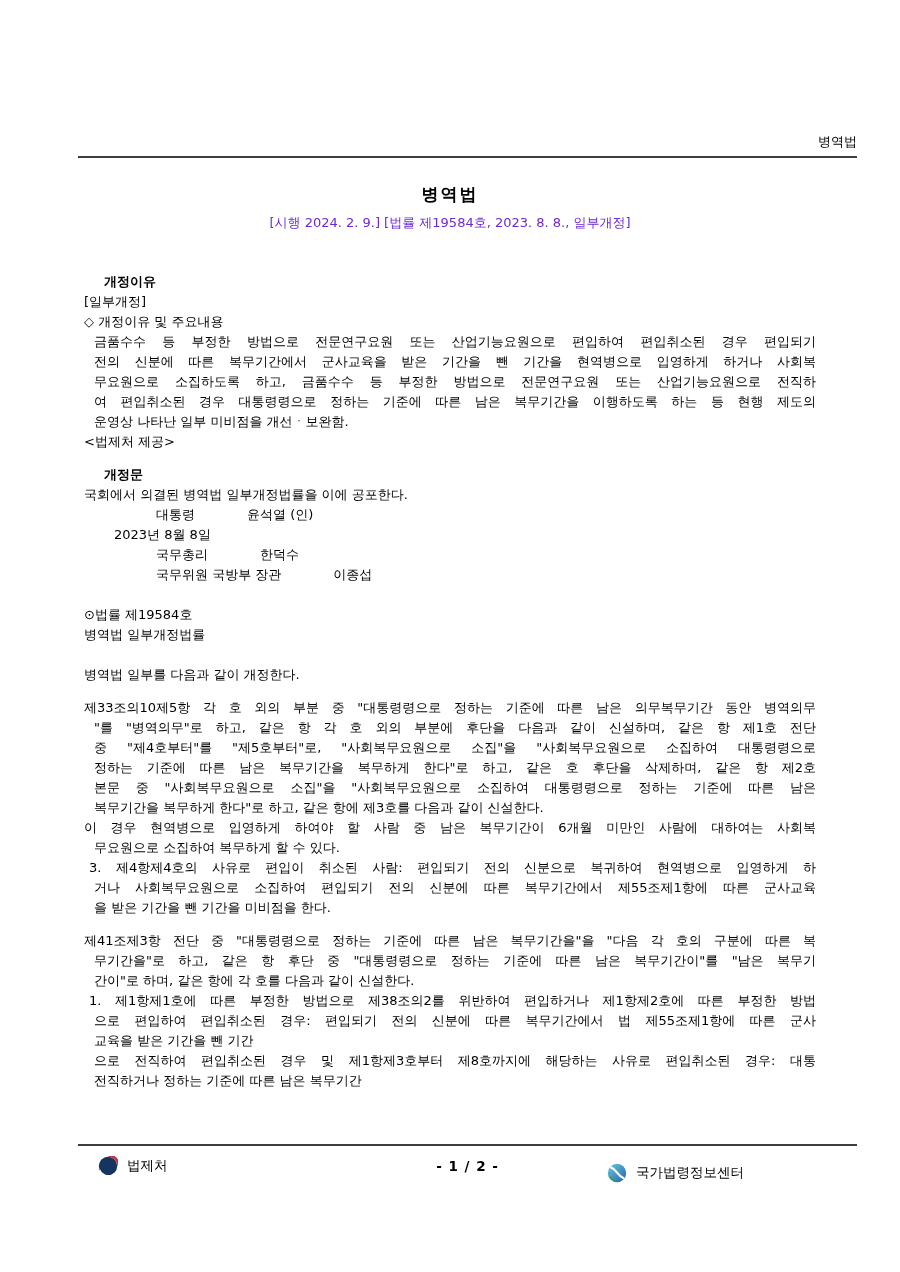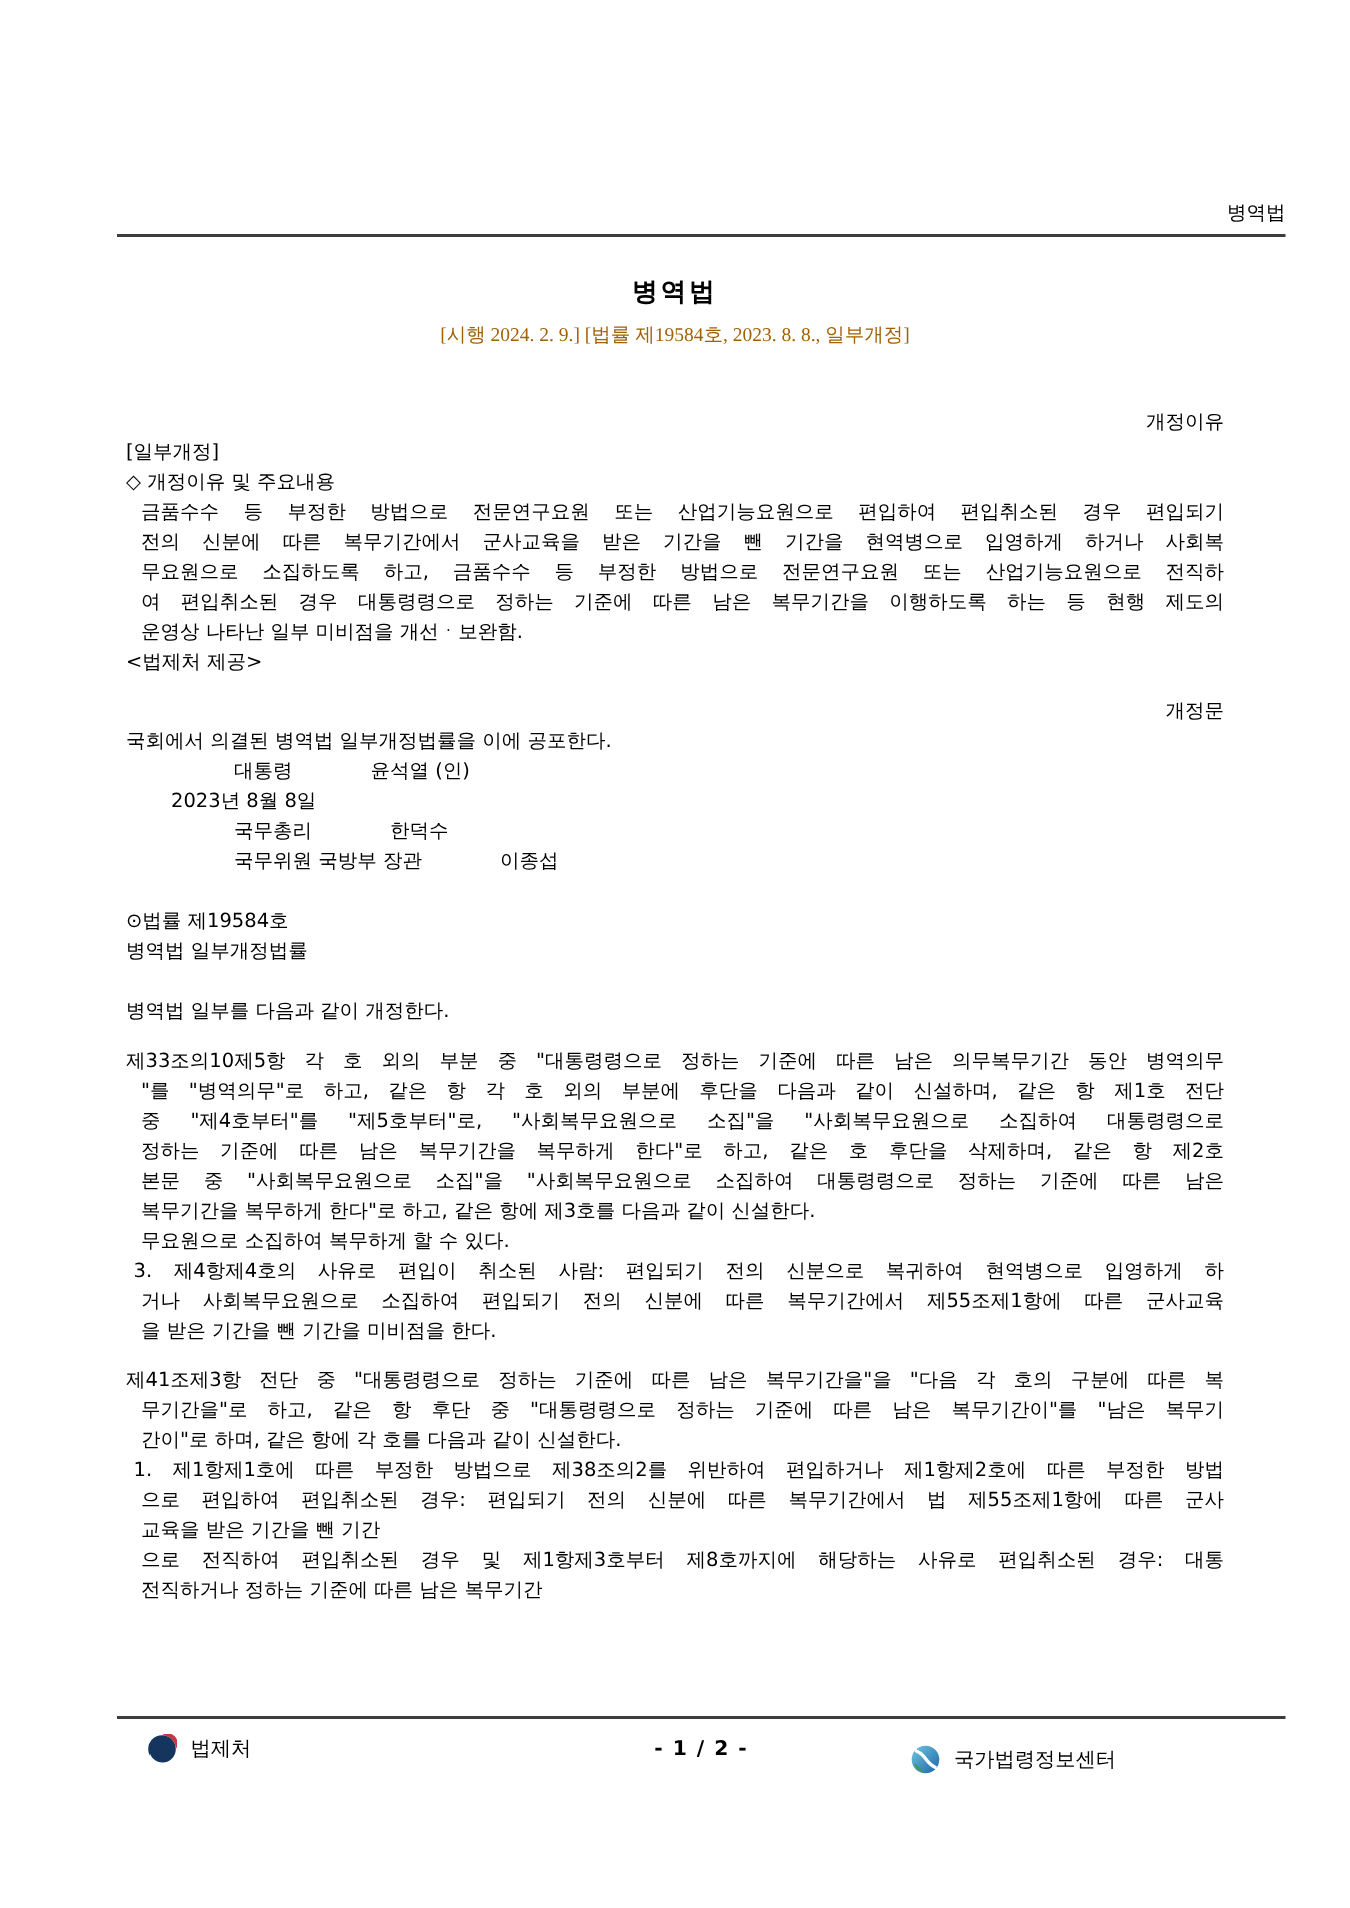--- a/index.html
+++ b/index.html
@@ -18,21 +18,21 @@
   .header-rule { top:156px; }
   .footer-rule { top:1144px; }
   .title-block { position:absolute; top:183px; left:0; width:900px; text-align:center; }
   .law-title   { font-size:17px; font-weight:bold; letter-spacing:2px; }
   .law-subtitle{ margin-top:8px; font-size:13px; color:#2b2ba8; }
   .doc-body {
     position:absolute; top:272px; left:84px; width:732px;
     font-size:13px; line-height:20px;
   }
   .line { min-height:20px; white-space:nowrap; overflow:hidden; }
-  .l-h    { font-weight:normal; padding-left:20px;text-align:right; }
+  .l-h    { font-weight:bold; padding-left:20px; }
   .l-p0   { padding-left:0; }
   .l-p1   { padding-left:10px; }
   .l-pi   { padding-left:5px; }
   .l-sig  { padding-left:72px; }
   .l-date { padding-left:30px; }
   .l-blank{ height:20px; min-height:20px; }
   .l-half { height:13px; min-height:13px; }
   .just   { text-align:justify; text-align-last:justify; }
   .footer {
     position:absolute; top:1149px; left:78px; width:779px;
@@ -44,21 +44,21 @@
   svg.logo { width:20px; height:20px; display:block; }
 </style>
 </head>
 <body>
 
 <div class="running-header">병역법</div>
 <div class="header-rule"></div>
 
 <div class="title-block">
   <div class="law-title">병역법</div>
-  <div class="law-subtitle" style="color: #a16207; font-family: Liberation Serif, serif;">[시행 2024. 2. 9.] [법률 제19584호, 2023. 8. 8., 일부개정]</div>
+  <div class="law-subtitle" style="color: #6d28d9;">[시행 2024. 2. 9.] [법률 제19584호, 2023. 8. 8., 일부개정]</div>
 </div>
 
 <div class="doc-body">
     <div class="line l-h">개정이유</div>
     <div class="line l-p0">[일부개정]</div>
     <div class="line l-p0">◇ 개정이유 및 주요내용</div>
     <div class="line l-p1 just">금품수수 등 부정한 방법으로 전문연구요원 또는 산업기능요원으로 편입하여 편입취소된 경우 편입되기</div>
     <div class="line l-p1 just">전의 신분에 따른 복무기간에서 군사교육을 받은 기간을 뺀 기간을 현역병으로 입영하게 하거나 사회복</div>
     <div class="line l-p1 just">무요원으로 소집하도록 하고, 금품수수 등 부정한 방법으로 전문연구요원 또는 산업기능요원으로 전직하</div>
     <div class="line l-p1 just">여 편입취소된 경우 대통령령으로 정하는 기준에 따른 남은 복무기간을 이행하도록 하는 등 현행 제도의</div>
@@ -76,20 +76,21 @@
     <div class="line l-p0">병역법 일부개정법률</div>
     <div class="line l-blank"></div>
     <div class="line l-p0">병역법 일부를 다음과 같이 개정한다.</div>
     <div class="line l-half"></div>
     <div class="line l-p0 just">제33조의10제5항 각 호 외의 부분 중 "대통령령으로 정하는 기준에 따른 남은 의무복무기간 동안 병역의무</div>
     <div class="line l-p1 just">"를 "병역의무"로 하고, 같은 항 각 호 외의 부분에 후단을 다음과 같이 신설하며, 같은 항 제1호 전단</div>
     <div class="line l-p1 just">중 "제4호부터"를 "제5호부터"로, "사회복무요원으로 소집"을 "사회복무요원으로 소집하여 대통령령으로</div>
     <div class="line l-p1 just">정하는 기준에 따른 남은 복무기간을 복무하게 한다"로 하고, 같은 호 후단을 삭제하며, 같은 항 제2호</div>
     <div class="line l-p1 just">본문 중 "사회복무요원으로 소집"을 "사회복무요원으로 소집하여 대통령령으로 정하는 기준에 따른 남은</div>
     <div class="line l-p1">복무기간을 복무하게 한다"로 하고, 같은 항에 제3호를 다음과 같이 신설한다.</div>
+    <div class="line l-p0 just">이 경우 현역병으로 입영하게 하여야 할 사람 중 남은 복무기간이 6개월 미만인 사람에 대하여는 사회복</div>
     <div class="line l-p1">무요원으로 소집하여 복무하게 할 수 있다.</div>
     <div class="line l-pi just">3. 제4항제4호의 사유로 편입이 취소된 사람: 편입되기 전의 신분으로 복귀하여 현역병으로 입영하게 하</div>
     <div class="line l-p1 just">거나 사회복무요원으로 소집하여 편입되기 전의 신분에 따른 복무기간에서 제55조제1항에 따른 군사교육</div>
     <div class="line l-p1">을 받은 기간을 뺀 기간을 미비점을 한다.</div>
     <div class="line l-half"></div>
     <div class="line l-p0 just">제41조제3항 전단 중 "대통령령으로 정하는 기준에 따른 남은 복무기간을"을 "다음 각 호의 구분에 따른 복</div>
     <div class="line l-p1 just">무기간을"로 하고, 같은 항 후단 중 "대통령령으로 정하는 기준에 따른 남은 복무기간이"를 "남은 복무기</div>
     <div class="line l-p1">간이"로 하며, 같은 항에 각 호를 다음과 같이 신설한다.</div>
     <div class="line l-pi just">1. 제1항제1호에 따른 부정한 방법으로 제38조의2를 위반하여 편입하거나 제1항제2호에 따른 부정한 방법</div>
     <div class="line l-p1 just">으로 편입하여 편입취소된 경우: 편입되기 전의 신분에 따른 복무기간에서 법 제55조제1항에 따른 군사</div>

